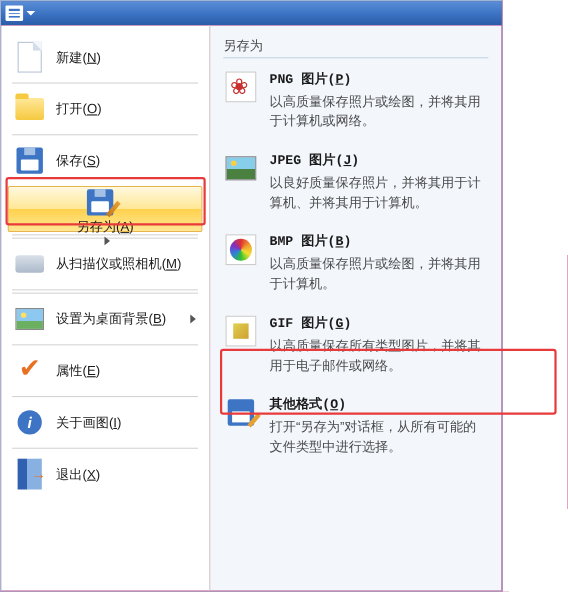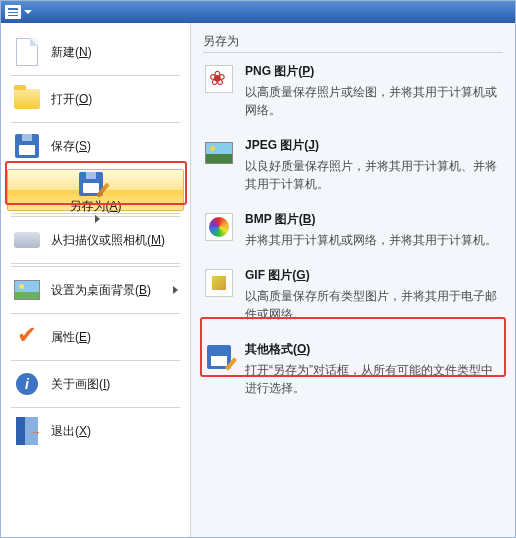--- a/index.html
+++ b/index.html
@@ -3,21 +3,21 @@
 <meta charset="utf-8">
 <style>
 * { margin: 0; padding: 0; box-sizing: border-box; }
 body {
   font-family: "Microsoft YaHei", "Segoe UI", Tahoma, sans-serif;
   font-size: 12px;
   background: #fff;
   color: #333;
 }
 .container {
-  width: 516px;
+  width: 457px;
   height: 538px;
   border: 1px solid #9cb6d6;
   background: #be185d;
   display: flex;
   flex-direction: column;
 }
 .titlebar {
   height: 22px;
   background: linear-gradient(to bottom, #5a8fd6 0%, #3d74c4 50%, #2a5ca8 100%);
   display: flex;
@@ -151,20 +151,21 @@
   align-items: center;
   justify-content: center;
 }
 .format-text {
   flex: 1;
 }
 .format-title {
   font-weight: bold;
   color: #1a1a1a;
   margin-bottom: 3px;
+  font-family: Liberation Mono, monospace;
 }
 .format-desc {
   color: #4a4a4a;
   line-height: 1.5;
 }
 .underline { text-decoration: underline; }
 
 
 .ico-doc {
   width: 22px; height: 28px;
@@ -497,21 +498,21 @@
           <div class="format-desc">以良好质量保存照片，并将其用于计算机、并将其用于计算机。</div>
         </div>
       </div>
 
       <div class="format-item">
         <div class="format-icon">
             <div class="ico-bmp"></div>
           </div>
         <div class="format-text">
           <div class="format-title">BMP 图片(<span class="underline">B</span>)</div>
-          <div class="format-desc">并将其用于计算机或网络，并将其用于计算机。</div>
+          <div class="format-desc">以高质量保存照片或绘图，并将其用于计算机。</div>
         </div>
       </div>
 
       <div class="format-item">
         <div class="format-icon">
             <div class="ico-gif"></div>
           </div>
         <div class="format-text">
           <div class="format-title">GIF 图片(<span class="underline">G</span>)</div>
           <div class="format-desc">以高质量保存所有类型图片，并将其用于电子邮件或网络。</div>

